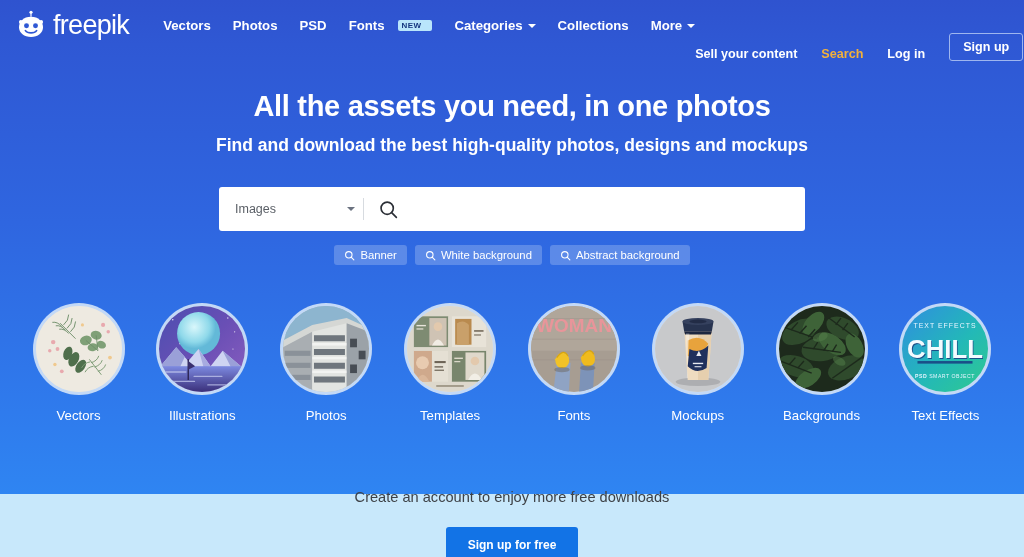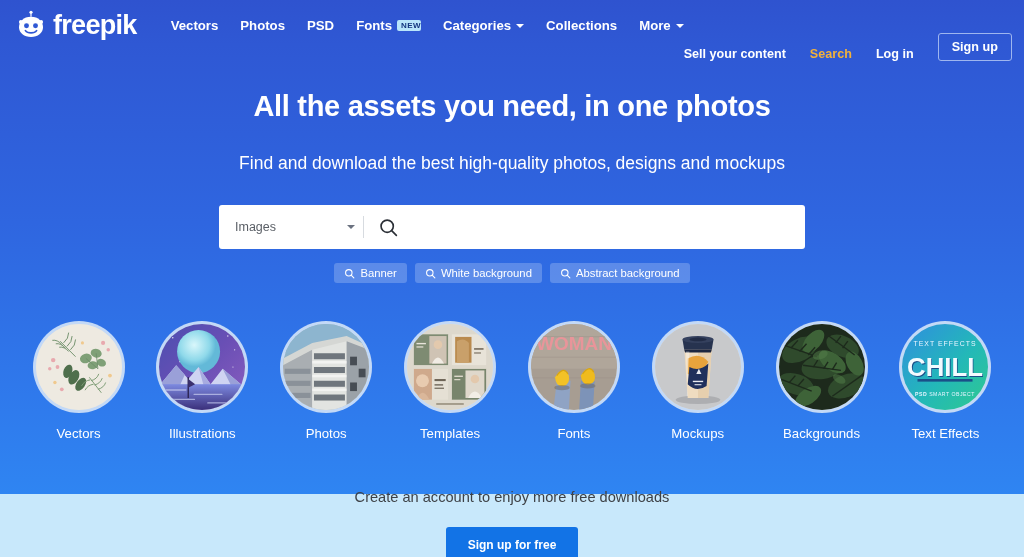--- a/index.html
+++ b/index.html
@@ -41,21 +41,21 @@
     display: flex;
     align-items: center;
     gap: 7px;
     cursor: pointer;
     margin-right: 34px;
   }
   .mascot { width: 30px; height: 30px; display: block; }
   .logo-word {
     color: #ffffff;
     font-size: 27px;
-    font-weight: bold;
+    font-weight: normal;
     letter-spacing: -0.7px;
     line-height: 1;
   }
 
   .nav-main {
     display: flex;
     align-items: center;
     gap: 22px;
     height: 100%;
   }
@@ -69,23 +69,24 @@
     gap: 5px;
     cursor: pointer;
     white-space: nowrap;
   }
   .badge-new {
     background: #b9e5fb;
     color: #14357f;
     font-size: 8px;
     font-weight: bold;
     letter-spacing: 0.4px;
-    padding: 2px 0 1px 4px;
+    padding: 2px 11px 1px 4px;
     border-radius: 2px;
     line-height: 1;
+    margin-left: 8px;
   }
   .caret {
     width: 0; height: 0;
     border-left: 4px solid transparent;
     border-right: 4px solid transparent;
     border-top: 4.5px solid #ffffff;
     display: inline-block;
     margin-top: 2px;
   }
 
@@ -115,22 +116,22 @@
   .hero { text-align: center; padding-top: 40px; }
   .hero-title {
     color: #ffffff;
     font-size: 29px;
     font-weight: bold;
     letter-spacing: -0.3px;
   }
   .hero-sub {
     color: #ffffff;
     font-size: 17.5px;
-    margin-top: 30px;
-    font-weight: normal;
+    margin-top: 12px;
+    font-weight: bold;
   }
 
   
   .search-wrap {
     width: 586px;
     margin: 31px auto 0 auto;
   }
   .search-bar {
     display: flex;
     align-items: center;

